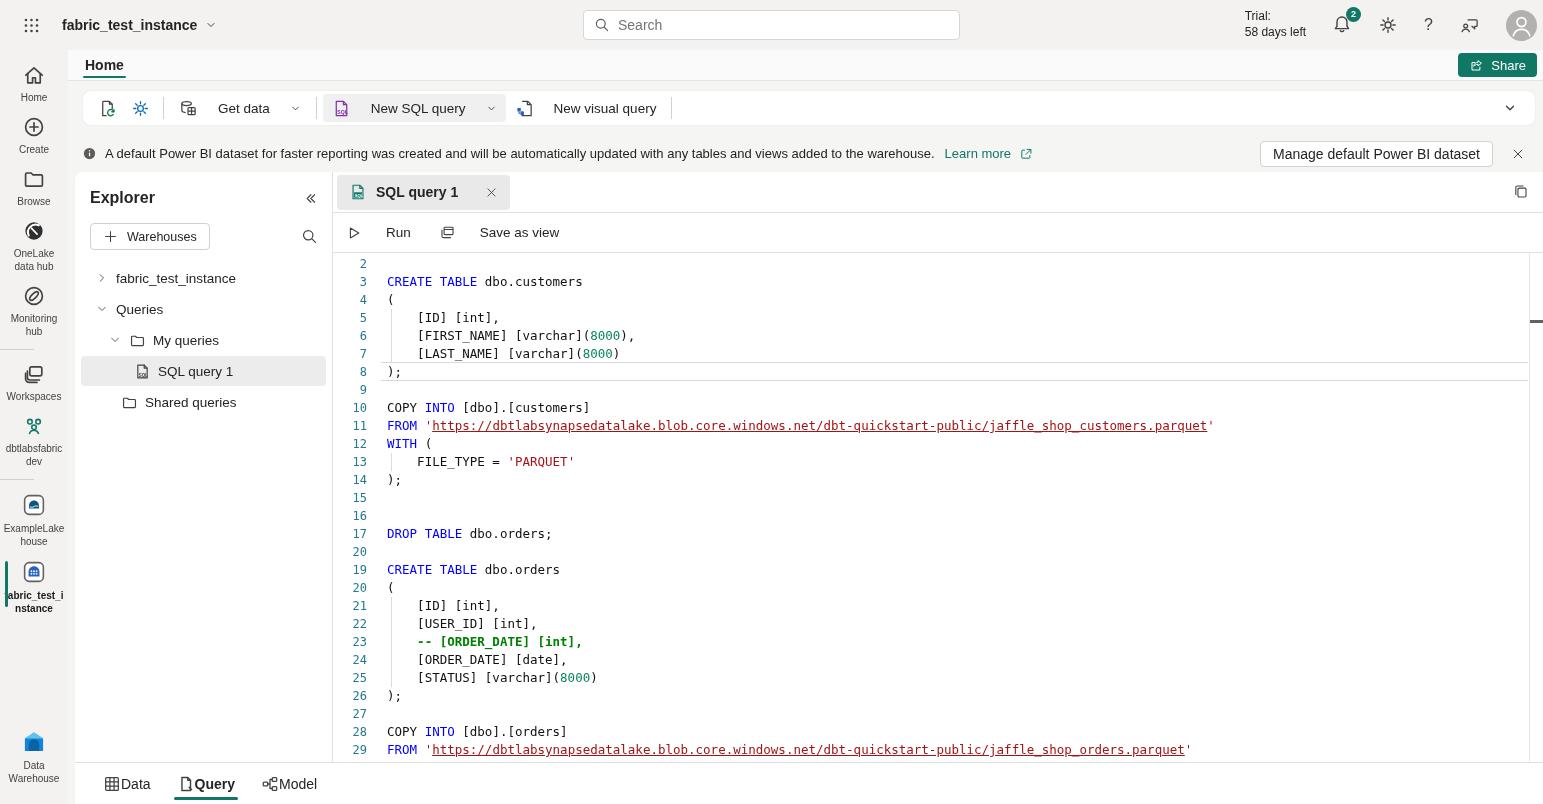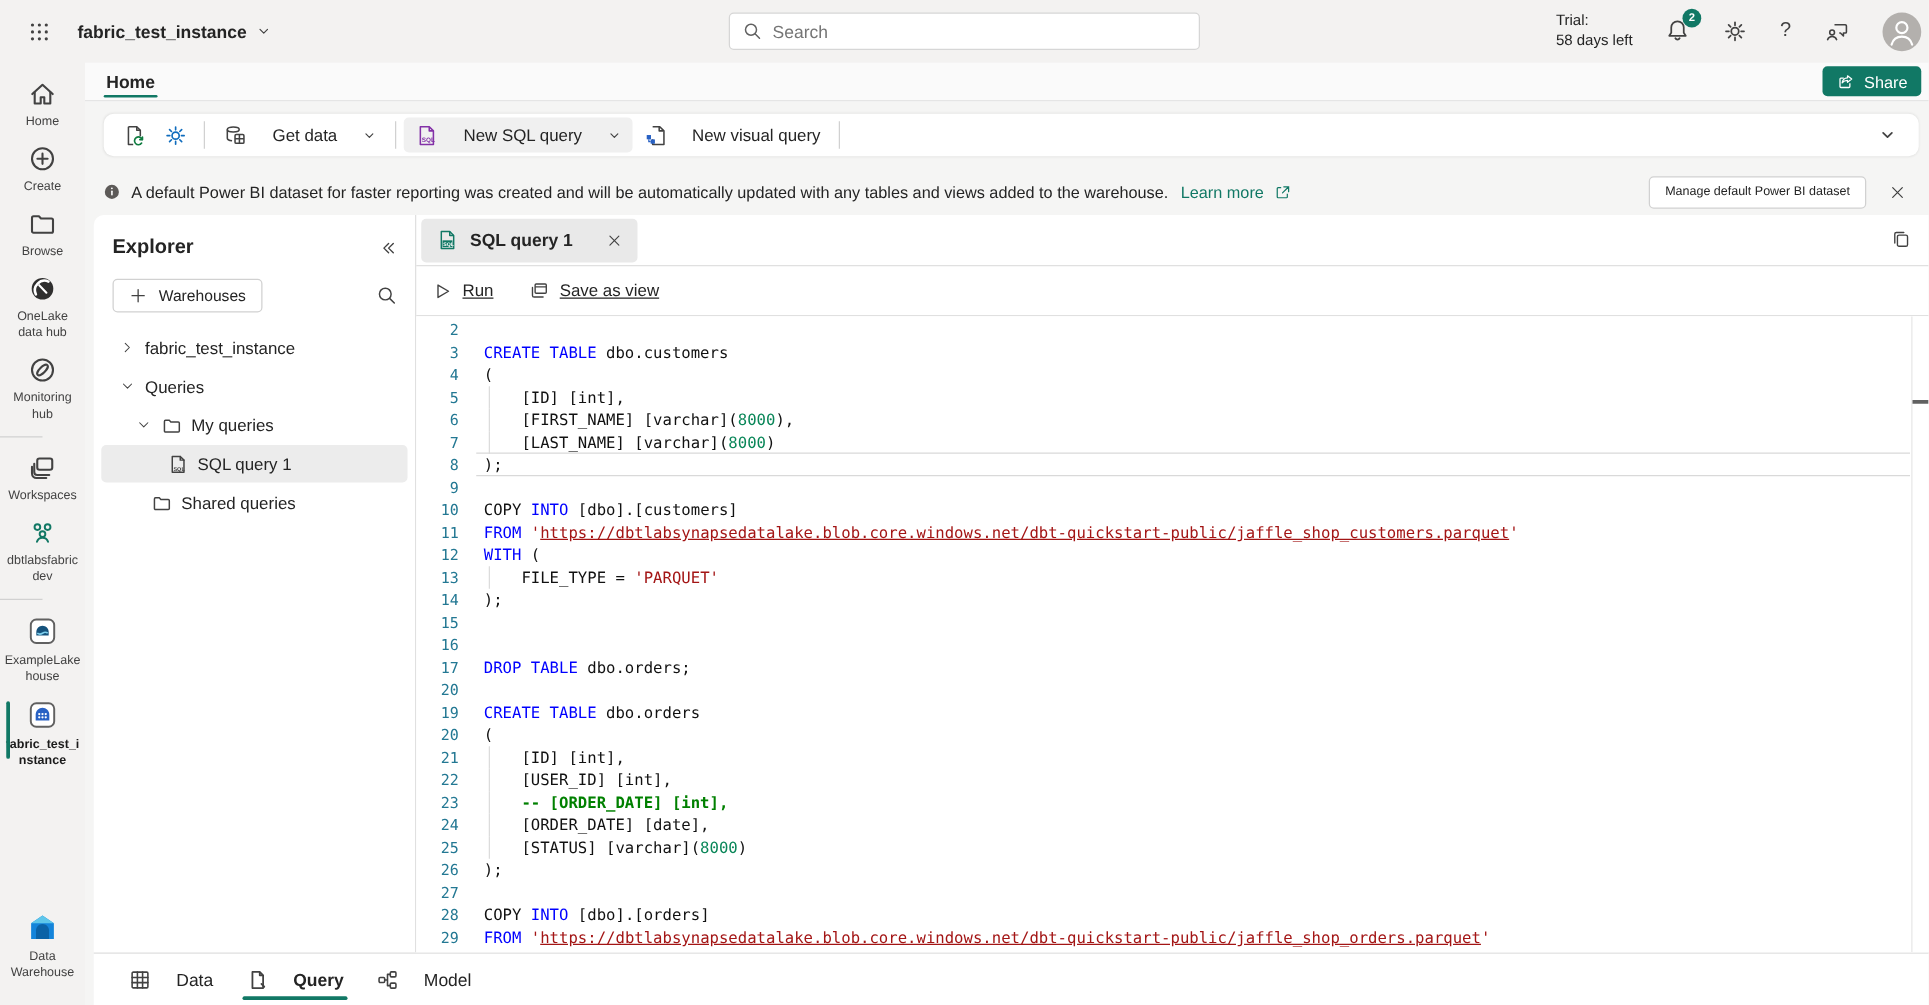--- a/index.html
+++ b/index.html
@@ -44,21 +44,21 @@
     display:flex; align-items:center; gap:7px; padding:0 11px; font-size:13px; font-family:inherit; cursor:pointer;}
   .toolbar-row{height:54px; display:flex; align-items:center; padding:0 8px 0 15px; flex:none;}
   .toolbar-card{background:#fff; border-radius:8px; height:34px; flex:1; display:flex; align-items:center; padding:0 8px; box-shadow:0 0 2px rgba(0,0,0,.08);}
   .tb-btn{display:flex; align-items:center; gap:20px; font-size:13.5px; color:#242424; padding:0 9px; height:28px; border-radius:4px; cursor:pointer; background:transparent; border:none; font-family:inherit;}
   .tb-btn.active{background:#f0f0f0;}
   .tb-icon-btn{padding:0 7px;}
   .tb-sep{width:1px; height:22px; background:#d1d1d1; margin:0 6px; flex:none;}
   .tb-caret{margin-left:auto; padding-right:10px; cursor:pointer;}
   .banner{height:37px; display:flex; align-items:center; padding:0 8px 0 14px; font-size:13px; gap:8px; flex:none;}
   .banner-link{color:var(--green); cursor:pointer; margin-left:2px;}
-  .manage-btn{margin-left:auto; background:#fff; border:1px solid #d1d1d1; border-radius:4px; height:26px; padding:0 12px; font-size:10px; font-family:inherit; cursor:pointer; color:#242424; flex:none;}
+  .manage-btn{margin-left:auto; background:#fff; border:1px solid #d1d1d1; border-radius:4px; height:26px; padding:0 12px; font-size:14px; font-family:inherit; cursor:pointer; color:#242424; flex:none;}
   .banner-close{margin:0 10px; cursor:pointer;}
 
   
   .content{flex:1; display:flex; background:#fff; margin-left:7px; border-top-left-radius:8px; overflow:hidden; min-height:0;}
   .explorer{width:257px; flex:none; display:flex; flex-direction:column; padding-top:10px;}
   .explorer-head{display:flex; align-items:center; padding:0 14px 0 15px; height:32px;}
   .explorer-title{font-size:16px; font-weight:700;}
   .collapse-btn{margin-left:auto; cursor:pointer;}
   .explorer-actions{display:flex; align-items:center; padding:9px 14px 12px 15px;}
   .wh-btn{display:flex; align-items:center; gap:9px; border:1px solid #d1d1d1; background:#fff; border-radius:4px; height:27px; padding:0 12px; font-size:12.5px; font-family:inherit; cursor:pointer; color:#242424;}
@@ -67,37 +67,37 @@
   .tree-row{height:30px; display:flex; align-items:center; gap:7px; font-size:13.5px; margin:1px 6px; border-radius:4px; cursor:pointer;}
   .tree-row.sel{background:#ececec;}
   .tree-chev{width:14px; display:inline-flex; justify-content:center;}
 
   .main-area{flex:1; border-left:1px solid var(--line); display:flex; flex-direction:column; min-width:0;}
   .tabbar{height:41px; border-bottom:1px solid var(--line); display:flex; align-items:center; padding-left:4px; position:relative; flex:none;}
   .doc-tab{background:#e9e9e9; border-radius:4px; height:35px; display:flex; align-items:center; gap:9px; padding:0 12px; font-size:14px; font-weight:600; cursor:pointer;}
   .tab-close{margin-left:18px; cursor:pointer; display:inline-flex;}
   .copy-btn{position:absolute; right:14px; top:11px; cursor:pointer;}
   .runrow{height:40px; border-bottom:1px solid var(--line); display:flex; align-items:center; padding-left:13px; gap:28px; flex:none;}
-  .run-btn,.save-view-btn{display:flex; align-items:center; gap:8px; font-size:13.5px; background:none; border:none; font-family:inherit; color:#242424; cursor:pointer;text-decoration:underline;}
+  .run-btn,.save-view-btn{display:flex; align-items:center; gap:24px; font-size:13.5px; background:none; border:none; font-family:inherit; color:#242424; cursor:pointer;}
 
   
   .editor{flex:1; position:relative; overflow:hidden; font-family:"DejaVu Sans Mono","Liberation Mono",monospace; font-size:12.5px; padding-top:2px; background:#fff;}
   .cl{display:flex; height:18px; line-height:18px; position:relative;}
   .ln{width:34px; text-align:right; color:#237893; flex:none; font-size:12px; user-select:none;}
   .ct{margin-left:20px; white-space:pre; position:relative; flex:1;}
   .cl.cur::before{content:''; position:absolute; left:48px; right:15px; top:-1px; bottom:0; border-top:1px solid #d9d9d9; border-bottom:1px solid #d9d9d9;}
   .cl.g .ct::before{content:''; position:absolute; left:4px; top:0; bottom:0; width:1px; background:#dcdcdc;}
   .kw{color:#0000ff;} .pln{color:#111111;} .num{color:#098658;} .com{color:#008000;font-weight:bold;}
   .str{color:#a31515;} .url{color:#a31515; text-decoration:underline;}
   .ruler{position:absolute; top:0; right:0; width:14px; height:100%; border-left:1px solid #e8e8e8; background:#fff;}
   .ruler-mark{position:absolute; top:67px; left:0; right:0; height:3px; background:#616161;}
 
   
   .bottombar{height:42px; background:#fff; margin-left:7px; border-top:1px solid var(--line); display:flex; align-items:center; padding-left:22px; gap:14px; flex:none;}
-  .btab{display:flex; align-items:center; gap:20px; font-size:14px; height:100%; position:relative; padding:0 6px; cursor:pointer; background:none; border:none; font-family:inherit; color:#242424;}
+  .btab{display:flex; align-items:center; gap:0; font-size:14px; height:100%; position:relative; padding:0 6px; cursor:pointer; background:none; border:none; font-family:inherit; color:#242424;}
   .btab.active{font-weight:700;}
   .btab.active::after{content:''; position:absolute; left:3px; right:3px; bottom:4px; height:3px; border-radius:2px; background:var(--green);}
 </style>
 </head>
 <body>
 
 <div class="topbar">
   <div class="waffle-btn">
     <span class="icon">
       <svg width="17" height="17" viewBox="0 0 20 20">

